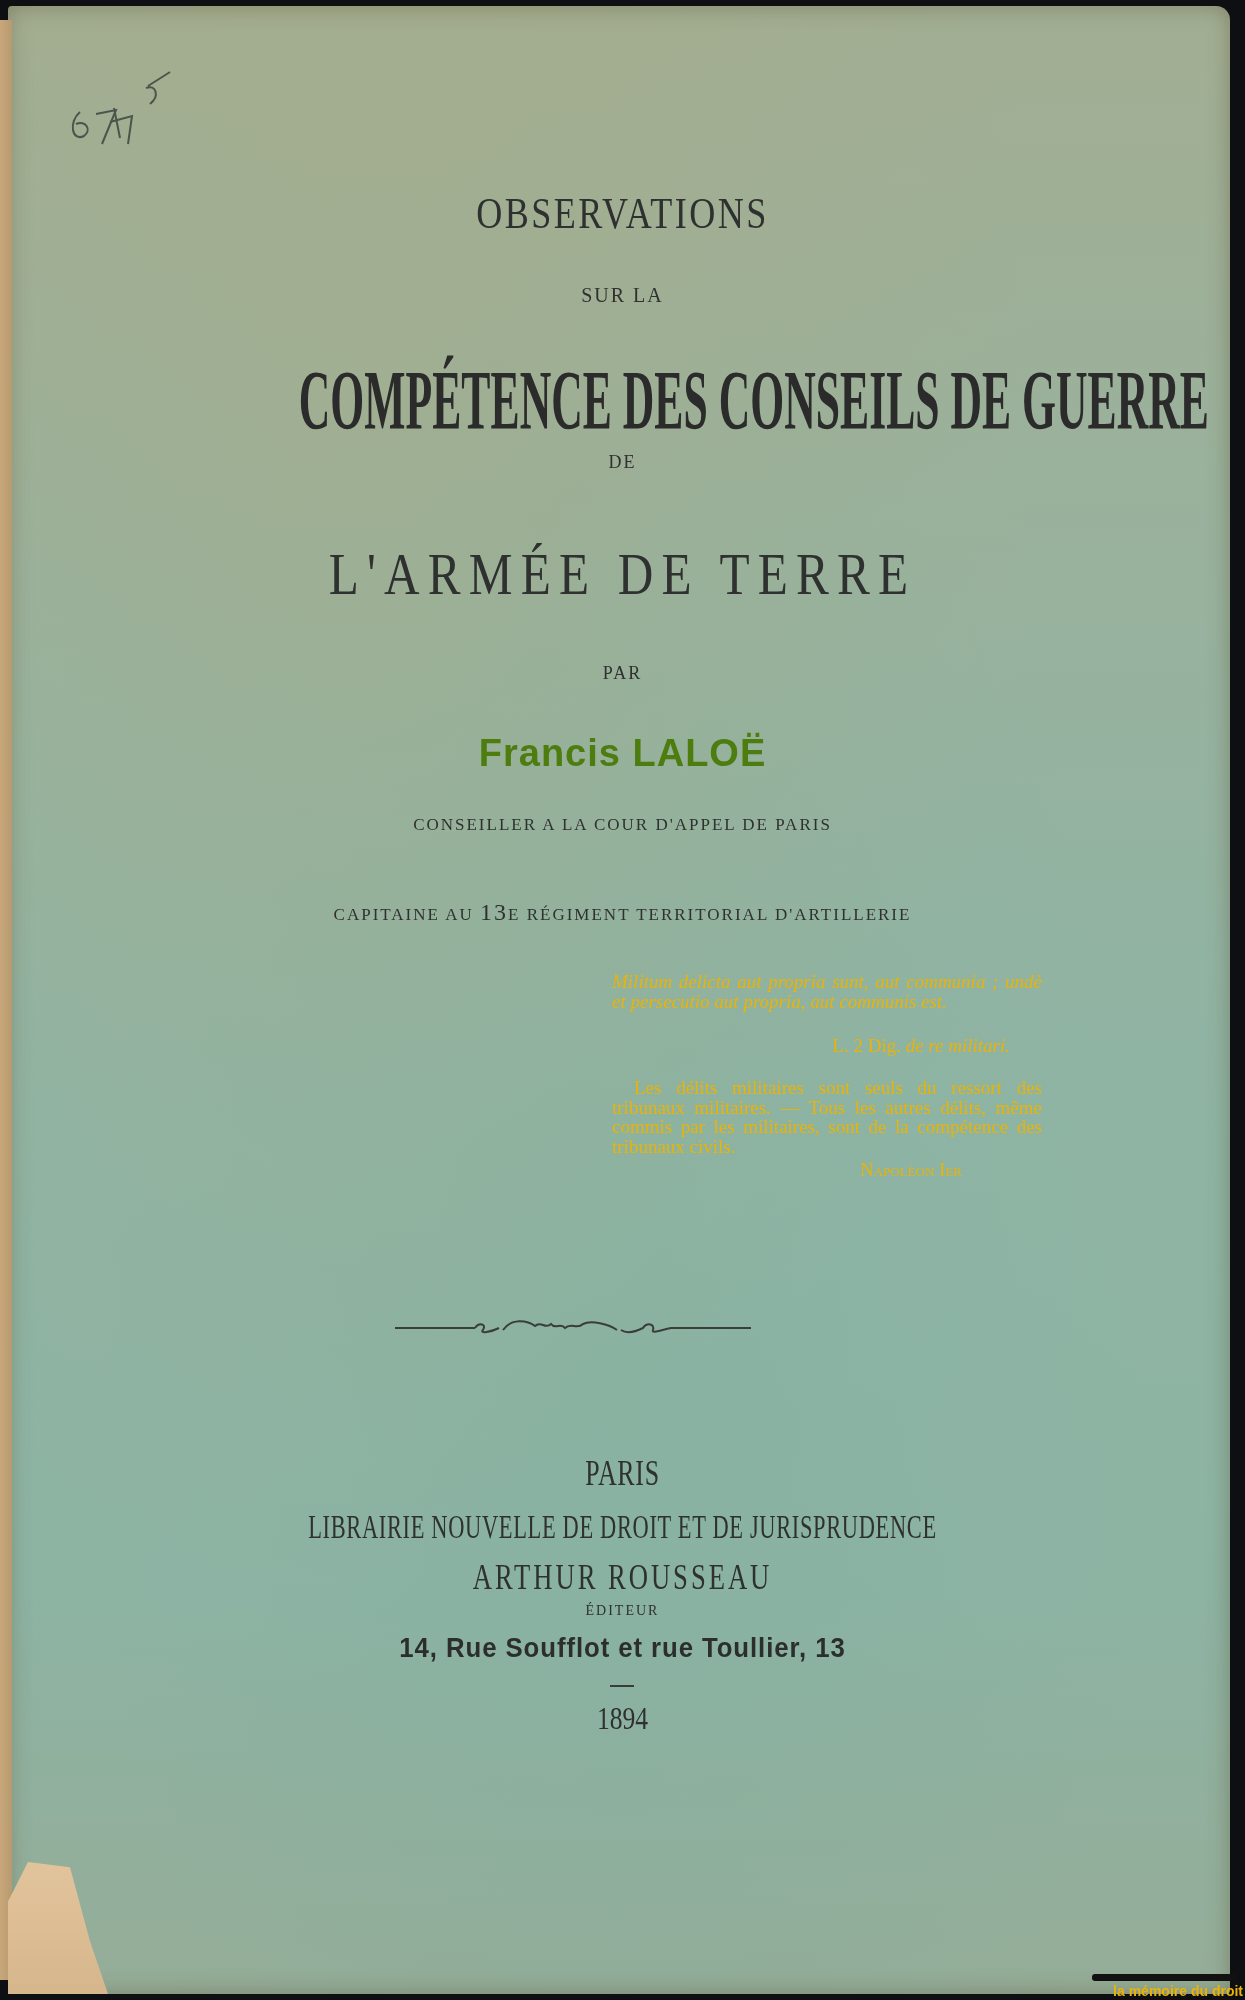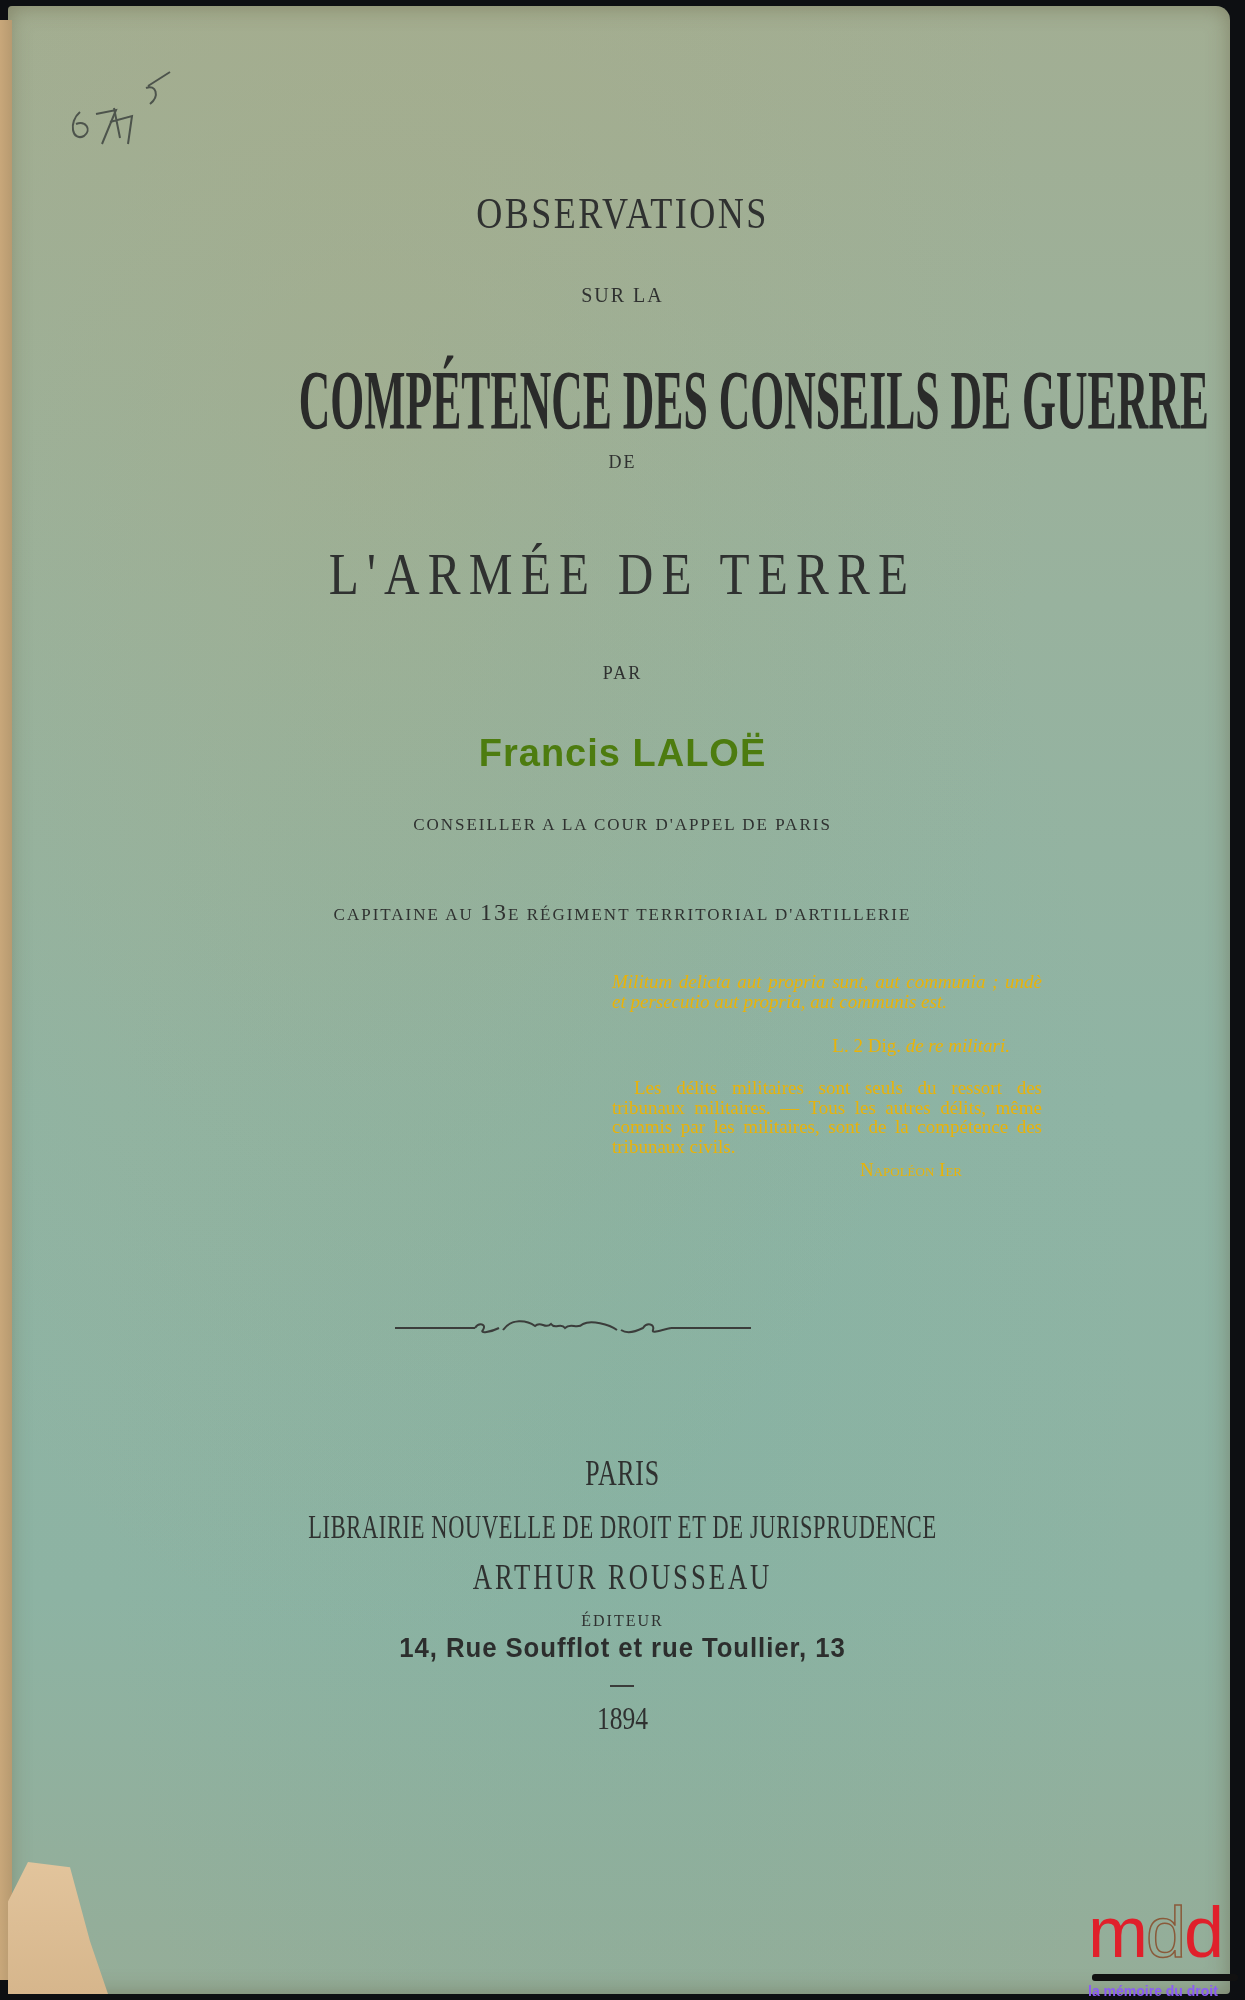--- a/index.html
+++ b/index.html
@@ -41,30 +41,30 @@
   }
   .epi-latin { top:972px; font-style:italic; text-align:justify; text-align-last:left; }
   .epi-latin-ref { top:1036px; text-align:right; padding-right:32px; box-sizing:border-box; }
   .epi-latin-ref .it { font-style:italic; }
   .epi-fr { top:1078px; text-align:justify; text-indent:22px; }
   .epi-fr-ref { top:1160px; text-align:right; padding-right:80px; box-sizing:border-box; font-variant:small-caps; }
   .ornament { position:absolute; left:395px; top:1316px; width:356px; height:22px; }
   .paris { top:1452px; font-size:36px; letter-spacing:1px; transform:scaleX(0.72); }
   .librairie { top:1508px; font-size:34px; letter-spacing:1px; transform:scaleX(0.66); }
   .rousseau { top:1556px; font-size:36px; letter-spacing:4px; transform:scaleX(0.74); }
-  .editeur { top:1603px; font-size:16px; letter-spacing:2px;margin-top:9px; }
+  .editeur { top:1603px; font-size:14px; letter-spacing:2px; }
   .address { top:1632px; font-size:28px; font-weight:bold; letter-spacing:1px; transform:scaleX(0.92); color:#2c2e2d; }
   .dash { position:absolute; left:610px; top:1685px; width:24px; height:2px; background:#3a3c3a; }
   .year { top:1700px; font-size:32px; transform:scaleX(0.8); }
   .pencil { position:absolute; left:58px; top:64px; width:160px; height:90px; }
   .logo { position:absolute; left:1088px; top:1892px; width:155px; height:106px; }
   .logo-letters { position:absolute; left:0; top:0; font-family:"Liberation Sans","DejaVu Sans",sans-serif; font-size:72px; line-height:80px; color:#e0202b; letter-spacing:-2px; }
   .logo-letters .outline { color:transparent; -webkit-text-stroke:1.5px #8a5a3a; }
   .logo-bar { position:absolute; left:4px; top:82px; width:146px; height:7px; background:#111; border-radius:3px; }
-  .logo-tag { position:absolute; left:0; top:91px; width:155px; font-family:"Liberation Sans","DejaVu Sans",sans-serif; font-size:14px; color:#8b5cf6; font-weight:bold; white-space:nowrap; }
+  .logo-tag { position:absolute; left:0; top:91px; width:155px; font-family:"Liberation Sans","DejaVu Sans",sans-serif; font-size:14px; color:#eab308; font-weight:bold; white-space:nowrap;text-align:right; }
 </style>
 </head>
 <body>
 
 <div class="cover"></div>
 <div class="left-strip"></div>
 <div class="torn-corner"></div>
 
 <svg class="pencil" viewBox="0 0 160 90">
   <path d="M22 48 C10 58, 14 78, 26 72 C34 66, 28 56, 18 60" fill="none" stroke="#4d544c" stroke-width="2"></path>
@@ -98,16 +98,15 @@
 
 <div class="t serif paris">PARIS</div>
 <div class="t serif librairie">LIBRAIRIE NOUVELLE DE DROIT ET DE JURISPRUDENCE</div>
 <div class="t serif rousseau">ARTHUR ROUSSEAU</div>
 <div class="t serif editeur">ÉDITEUR</div>
 <div class="t sans address">14, Rue Soufflot et rue Toullier, 13</div>
 <div class="dash"></div>
 <div class="t serif year">1894</div>
 
 <div class="logo">
-  <div class="logo-letters"><span>m</span><span class="outline">d</span><span>d</span></div>
   <div class="logo-bar"></div>
   <div class="logo-tag">la mémoire du droit</div>
 </div>
 
 </body></html>

